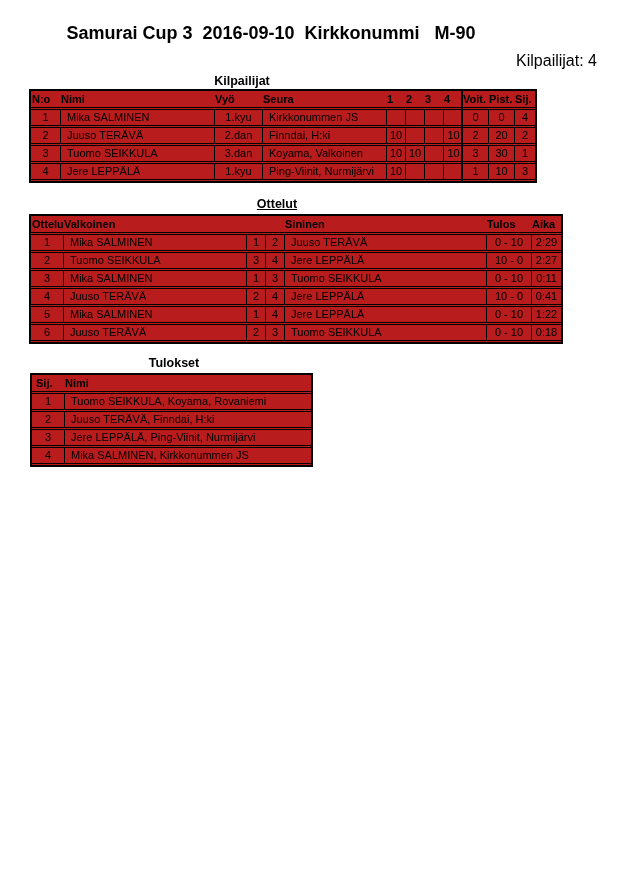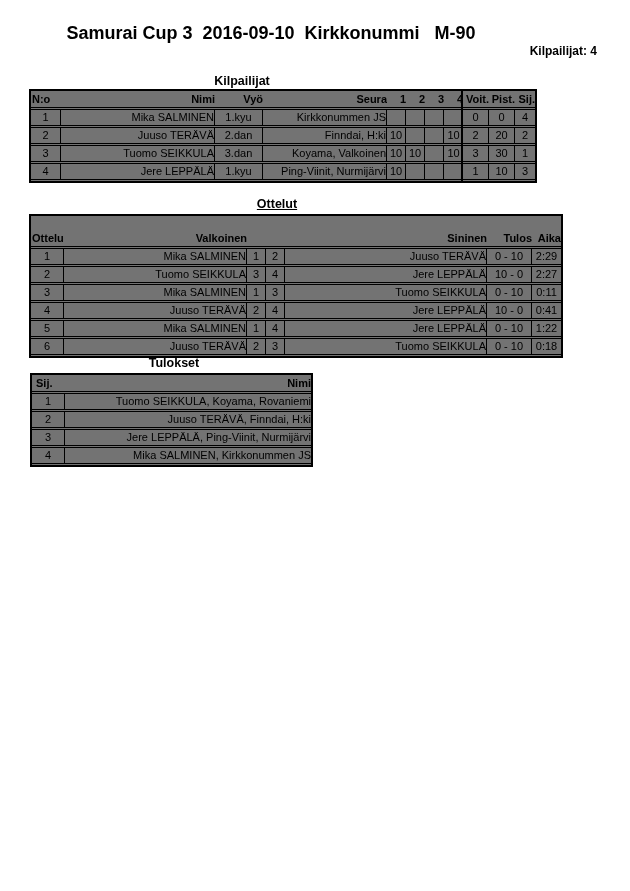--- a/index.html
+++ b/index.html
@@ -6,50 +6,50 @@
   html,body { background:#fff; }
   .sheet {
     position:relative; width:630px; height:891px; background:#fff; color:#000;
     font-family:"Liberation Sans","DejaVu Sans",sans-serif; overflow:hidden;
   }
   .doc-title {
     position:absolute; top:23px; left:0; width:542px; text-align:center;
     font-size:18px; font-weight:bold; white-space:pre;
   }
   .count-label {
-    position:absolute; top:44px; right:33px; font-size:12px; font-weight:bold;
+    position:absolute; top:52px; right:33px; font-size:16px; font-weight:normal;
   }
   .section-heading {
     position:absolute; transform:translateX(-50%);
     font-size:12.5px; font-weight:bold; white-space:nowrap;
   }
   #h-kilpailijat { left:242px; top:66px;margin-top:8px; }
   #h-ottelut    { left:277px; top:197px;text-decoration:underline; }
   #h-tulokset   { left:174px; top:356px;text-align:center; }
 
-  .twrap { position:absolute; border:2px solid #000; background:#737373; }
+  .twrap { position:absolute; border:2px solid #000; background:#b91c1c; }
   #t1 { left:29px; top:89px; }
   #t2 { left:29px; top:214px; }
   #t3 { left:30px; top:373px; }
 
   table { border-collapse:separate; border-spacing:0 1px; table-layout:fixed; }
   #t1 table { width:504px; }
-  #t2 table { width:530px;margin-top:14px; }
+  #t2 table { width:530px; }
   #t3 table { width:279px; }
 
   th, td {
     height:16px; font-size:11px; line-height:15px; padding:0;
     white-space:nowrap; overflow:hidden; vertical-align:middle; font-weight:normal;
   }
-  th { font-weight:bold; border-bottom:1px solid #000; text-align:right; }
+  th { font-weight:bold; border-bottom:1px solid #000; text-align:left; }
   td { border-top:1px solid #000; border-bottom:1px solid #000; border-right:1px solid #000; }
   td:last-child { border-right:0; }
   td.nr { border-right:0; }
 
-  .l { text-align:right; padding-left:6px; }
+  .l { text-align:left; padding-left:6px; }
   .c { text-align:center; }
   .edge { text-align:left; padding-left:1px; }
   .edge3 { text-align:left; padding-left:4px; }
 
   .vdiv { position:absolute; top:0; bottom:0; width:2px; background:#000; left:430px; }
 </style>
 </head>
 <body>
 
 <div class="sheet">

